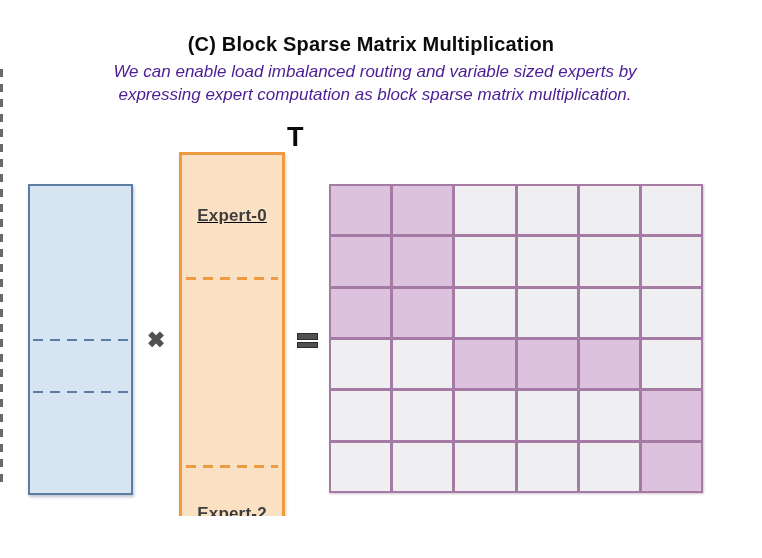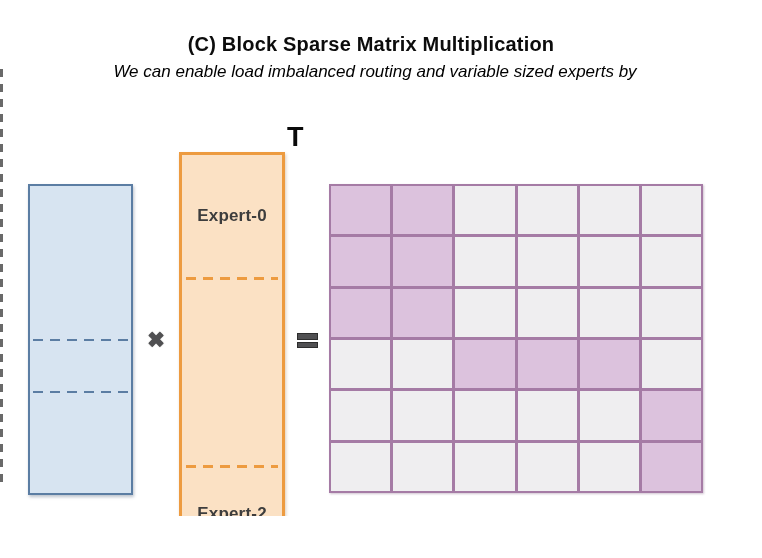--- a/index.html
+++ b/index.html
@@ -19,21 +19,21 @@
   }
 
   
   .title {
     position: absolute; left: 1px; top: 33px; width: 740px;
     text-align: center; font-size: 20px; font-weight: bold; color: #0c0c0c;
     letter-spacing: 0.2px;
   }
   .subtitle {
     position: absolute; left: 1px; top: 60px; width: 748px;
-    text-align: center; font-size: 17px; font-style: italic; color: #000000;
+    text-align: center; font-size: 17px; font-style: italic; color: #4c1d95;
     line-height: 23px;
   }
 
   
   .input-matrix {
     position: absolute; left: 28px; top: 184px;
     width: 105px; height: 311px; box-sizing: border-box;
     background: var(--input-fill, #d7e4f1);
     border: 2px solid var(--input-border, #5b7da3);
     box-shadow: 1px 2px 3px rgba(60, 80, 110, 0.35);
@@ -45,21 +45,21 @@
   .input-dash.d1 { top: 153px; }
   .input-dash.d2 { top: 205px; }
 
   
   .expert-matrix {
     position: absolute; left: 179px; top: 152px;
     width: 106px; height: 375px; box-sizing: border-box;
     background: var(--expert-fill, #fbe1c4);
     border: 3px solid var(--expert-border, #ed9b40);
     box-shadow: 1px 2px 3px rgba(140, 90, 30, 0.3);
-    display: flex; flex-direction: column;
+    display: flex; flex-direction: column; text-decoration: underline;
   }
   .expert-section { display: flex; align-items: center; justify-content: center; }
   .expert-section.s0 { flex: 0 0 122px; }
   .expert-section.s1 { flex: 0 0 188px; }
   .expert-section.s2 { flex: 1 1 auto; align-items: flex-end; }
   .expert-label {
     font-size: 17px; font-weight: bold; color: #3d3d3d; letter-spacing: 0.2px;
   }
   .expert-dash {
     position: absolute; left: 4px; right: 4px; height: 2.5px;
@@ -106,20 +106,21 @@
 </head>
 <body>
 
 <div id="canvas" style="--input-fill: #d7e4f1; --input-border: #5b7da3; --expert-fill: #fbe1c4; --expert-border: #ed9b40; --grid-filled: #dcc2dd; --grid-empty: #efeef0; --grid-border: #a57ba5; --operator: #505052;">
 
   <div class="guide-dash"></div>
 
   <div class="title">(C) Block Sparse Matrix Multiplication</div>
   <div class="subtitle">
     <div>We can enable load imbalanced routing and variable sized experts by</div>
+    <div>expressing expert computation as block sparse matrix multiplication.</div>
   </div>
 
   <div class="input-matrix">
     <div class="input-dash d1"></div>
     <div class="input-dash d2"></div>
   </div>
 
   <div class="op-multiply">✖</div>
 
   <div class="transpose">T</div>

